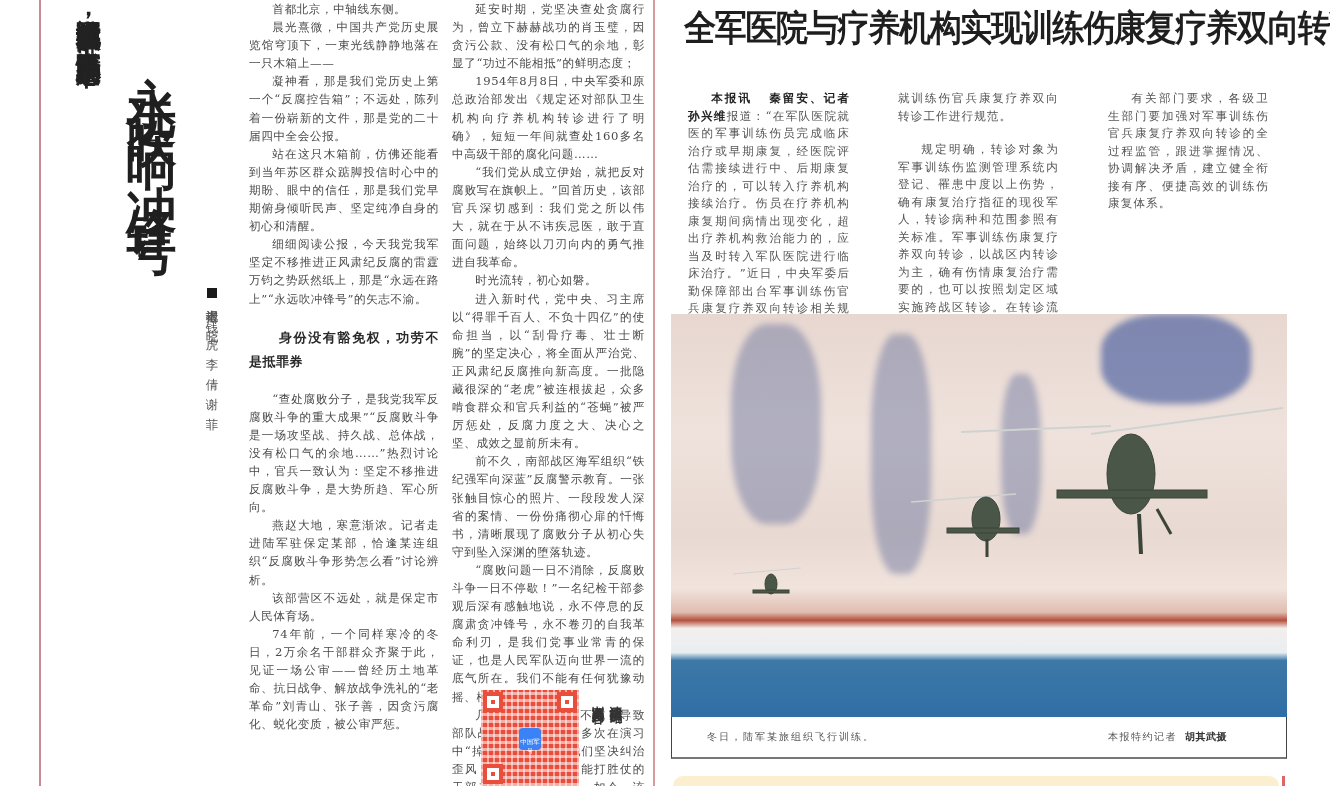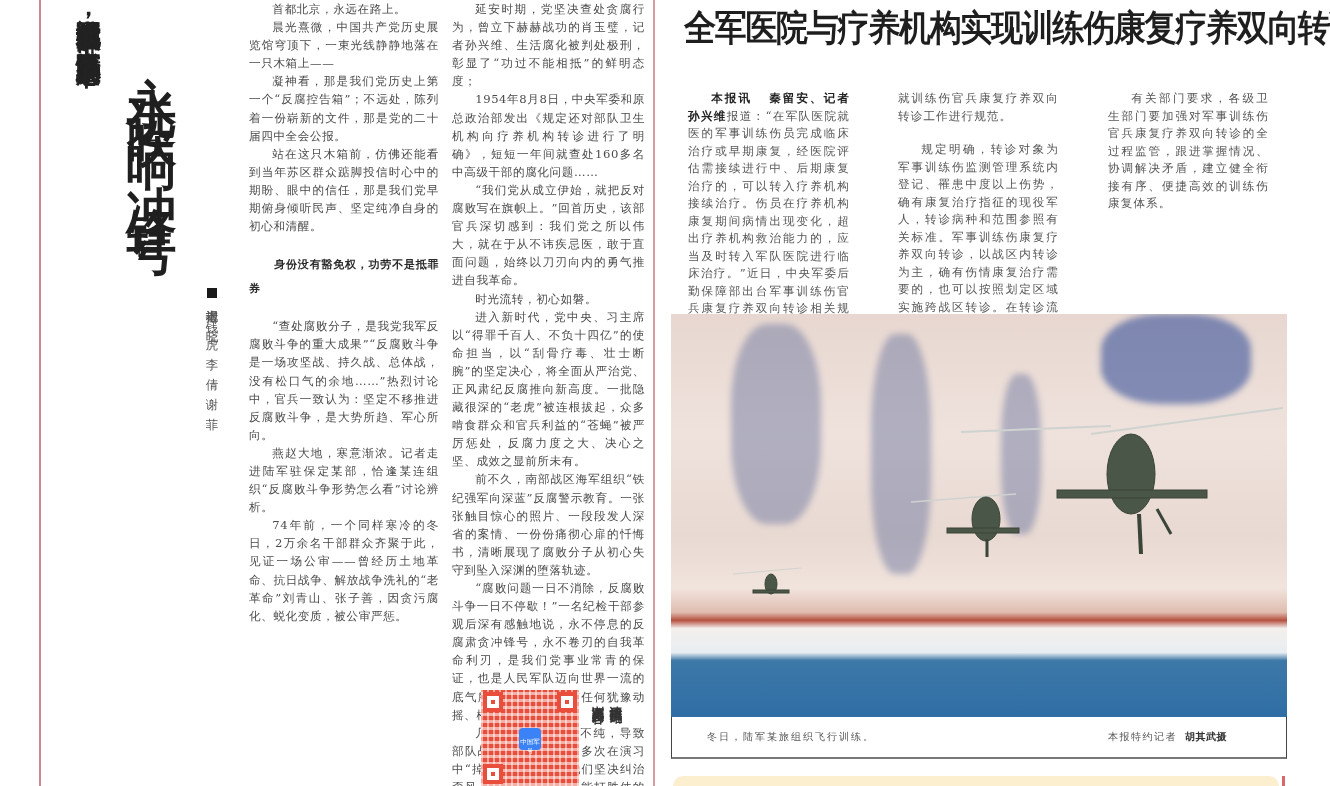--- a/index.html
+++ b/index.html
@@ -19,21 +19,21 @@
   .byline { left:200px; top:288px; width:20px; writing-mode:vertical-rl; font-family:"DejaVu Serif",serif;
             font-size:12.5px; color:#555; line-height:16px; }
   .byline .sq { display:inline-block; width:10px; height:10px; background:#1a1a1a; margin-bottom:2px; }
   .byline .names { letter-spacing:8px; margin-top:8px; display:inline-block; }
 
   
   .col { font-size:11.6px; line-height:18.1px; color:#4a4a4a; text-align:justify; letter-spacing:0.6px; }
   .col p { margin:0; text-indent:2em; }
   .col1 { left:249px; top:0px; width:190px; }
   .col2 { left:452px; top:0px; width:193px; }
-  .subhead { font-family:Liberation Mono, monospace; font-weight:bold; font-size:11px; line-height:24px; color:#2a2a2a;
+  .subhead { font-family:Liberation Sans, sans-serif; font-weight:bold; font-size:13px; line-height:24px; color:#2a2a2a;
              margin:18px 0 16px 0; text-indent:2.3em; letter-spacing:0.5px; }
 
   
   .qr { left:481px; top:690px; width:98px; height:96px; background:#e94d3b; }
   .qr-inner { position:absolute; inset:0; background:
       repeating-linear-gradient(0deg, rgba(255,255,255,0.55) 0 3px, transparent 3px 7px),
       repeating-linear-gradient(90deg, rgba(255,255,255,0.5) 0 2px, transparent 2px 6px); }
   .qr-finder { position:absolute; width:20px; height:20px; border:4px solid #e94d3b; background:#fff; box-sizing:border-box; }
   .qr-finder::after { content:""; position:absolute; left:4px; top:4px; width:4px; height:4px; background:#e94d3b; }
   .qr-logo { position:absolute; left:38px; top:38px; width:22px; height:22px; background:#3b82f6; border-radius:4px;
@@ -71,33 +71,35 @@
 <div class="abs subtitle">记者踏访党史军史纪念地和基层部队，感悟人民军队正风反腐的坚定决心——</div>
 <div class="abs bigtitle">
   <span>永</span><span>远</span><span>吹</span><span>响</span><span style="font-weight:normal">『</span><span>冲</span><span>锋</span><span>号</span><span style="font-weight:normal">』</span>
 </div>
 <div class="abs byline">
   <span class="sq"></span><span>本报记者</span>
   <span class="names"><span>钱晓虎</span> <span>李 倩</span> <span>谢 菲</span></span>
 </div>
 
 <div class="abs col col1">
-  <p>首都北京，永远在路上。</p>
+  <p>首都北京，中轴线东侧。</p>
   <p>晨光熹微，中国共产党历史展览馆穹顶下，一束光线静静地落在一只木箱上——</p>
   <p>凝神看，那是我们党历史上第一个“反腐控告箱”；不远处，陈列着一份崭新的文件，那是党的二十届四中全会公报。</p>
   <p>站在这只木箱前，仿佛还能看到当年苏区群众踮脚投信时心中的期盼、眼中的信任，那是我们党早期俯身倾听民声、坚定纯净自身的初心和清醒。</p>
+  <p>细细阅读公报，今天我党我军坚定不移推进正风肃纪反腐的雷霆万钧之势跃然纸上，那是“永远在路上”“永远吹冲锋号”的矢志不渝。</p>
   <div class="subhead">身份没有豁免权，功劳不是抵罪券</div>
   <p>“查处腐败分子，是我党我军反腐败斗争的重大成果”“反腐败斗争是一场攻坚战、持久战、总体战，没有松口气的余地……”热烈讨论中，官兵一致认为：坚定不移推进反腐败斗争，是大势所趋、军心所向。</p>
   <p>燕赵大地，寒意渐浓。记者走进陆军驻保定某部，恰逢某连组织“反腐败斗争形势怎么看”讨论辨析。</p>
+  <p>该部营区不远处，就是保定市人民体育场。</p>
   <p>74年前，一个同样寒冷的冬日，2万余名干部群众齐聚于此，见证一场公审——曾经历土地革命、抗日战争、解放战争洗礼的“老革命”刘青山、张子善，因贪污腐化、蜕化变质，被公审严惩。</p>
 
 </div>
 
 <div class="abs col col2">
-  <p>延安时期，党坚决查处贪腐行为，曾立下赫赫战功的肖玉璧，记者孙兴维、生活腐化被判处极刑，彰显了“功过不能相抵”的鲜明态度；</p>
+  <p>延安时期，党坚决查处贪腐行为，曾立下赫赫战功的肖玉璧，因贪污公款、没有松口气的余地，彰显了“功过不能相抵”的鲜明态度；</p>
   <p>1954年8月8日，中央军委和原总政治部发出《规定还对部队卫生机构向疗养机构转诊进行了明确》，短短一年间就查处160多名中高级干部的腐化问题……</p>
   <p>“我们党从成立伊始，就把反对腐败写在旗帜上。”回首历史，该部官兵深切感到：我们党之所以伟大，就在于从不讳疾忌医，敢于直面问题，始终以刀刃向内的勇气推进自我革命。</p>
   <p>时光流转，初心如磐。</p>
   <p>进入新时代，党中央、习主席以“得罪千百人、不负十四亿”的使命担当，以“刮骨疗毒、壮士断腕”的坚定决心，将全面从严治党、正风肃纪反腐推向新高度。一批隐藏很深的“老虎”被连根拔起，众多啃食群众和官兵利益的“苍蝇”被严厉惩处，反腐力度之大、决心之坚、成效之显前所未有。</p>
   <p>前不久，南部战区海军组织“铁纪强军向深蓝”反腐警示教育。一张张触目惊心的照片、一段段发人深省的案情、一份份痛彻心扉的忏悔书，清晰展现了腐败分子从初心失守到坠入深渊的堕落轨迹。</p>
   <p>“腐败问题一日不消除，反腐败斗争一日不停歇！”一名纪检干部参观后深有感触地说，永不停息的反腐肃贪冲锋号，永不卷刃的自我革命利刃，是我们党事业常青的保证，也是人民军队迈向世界一流的底气所在。我们不能有任何犹豫动摇、松懈手软。</p>
   <p>几年前，某部风气不纯，导致部队战斗力受到影响，多次在演习中“掉链子”。后来，他们坚决纠治歪风，一批德才兼备、能打胜仗的干部走上备战打仗一线。如今，该部战斗力凝聚力持续提升，多次在上级比武竞赛中摘金夺银。</p>
 
 </div>
 

